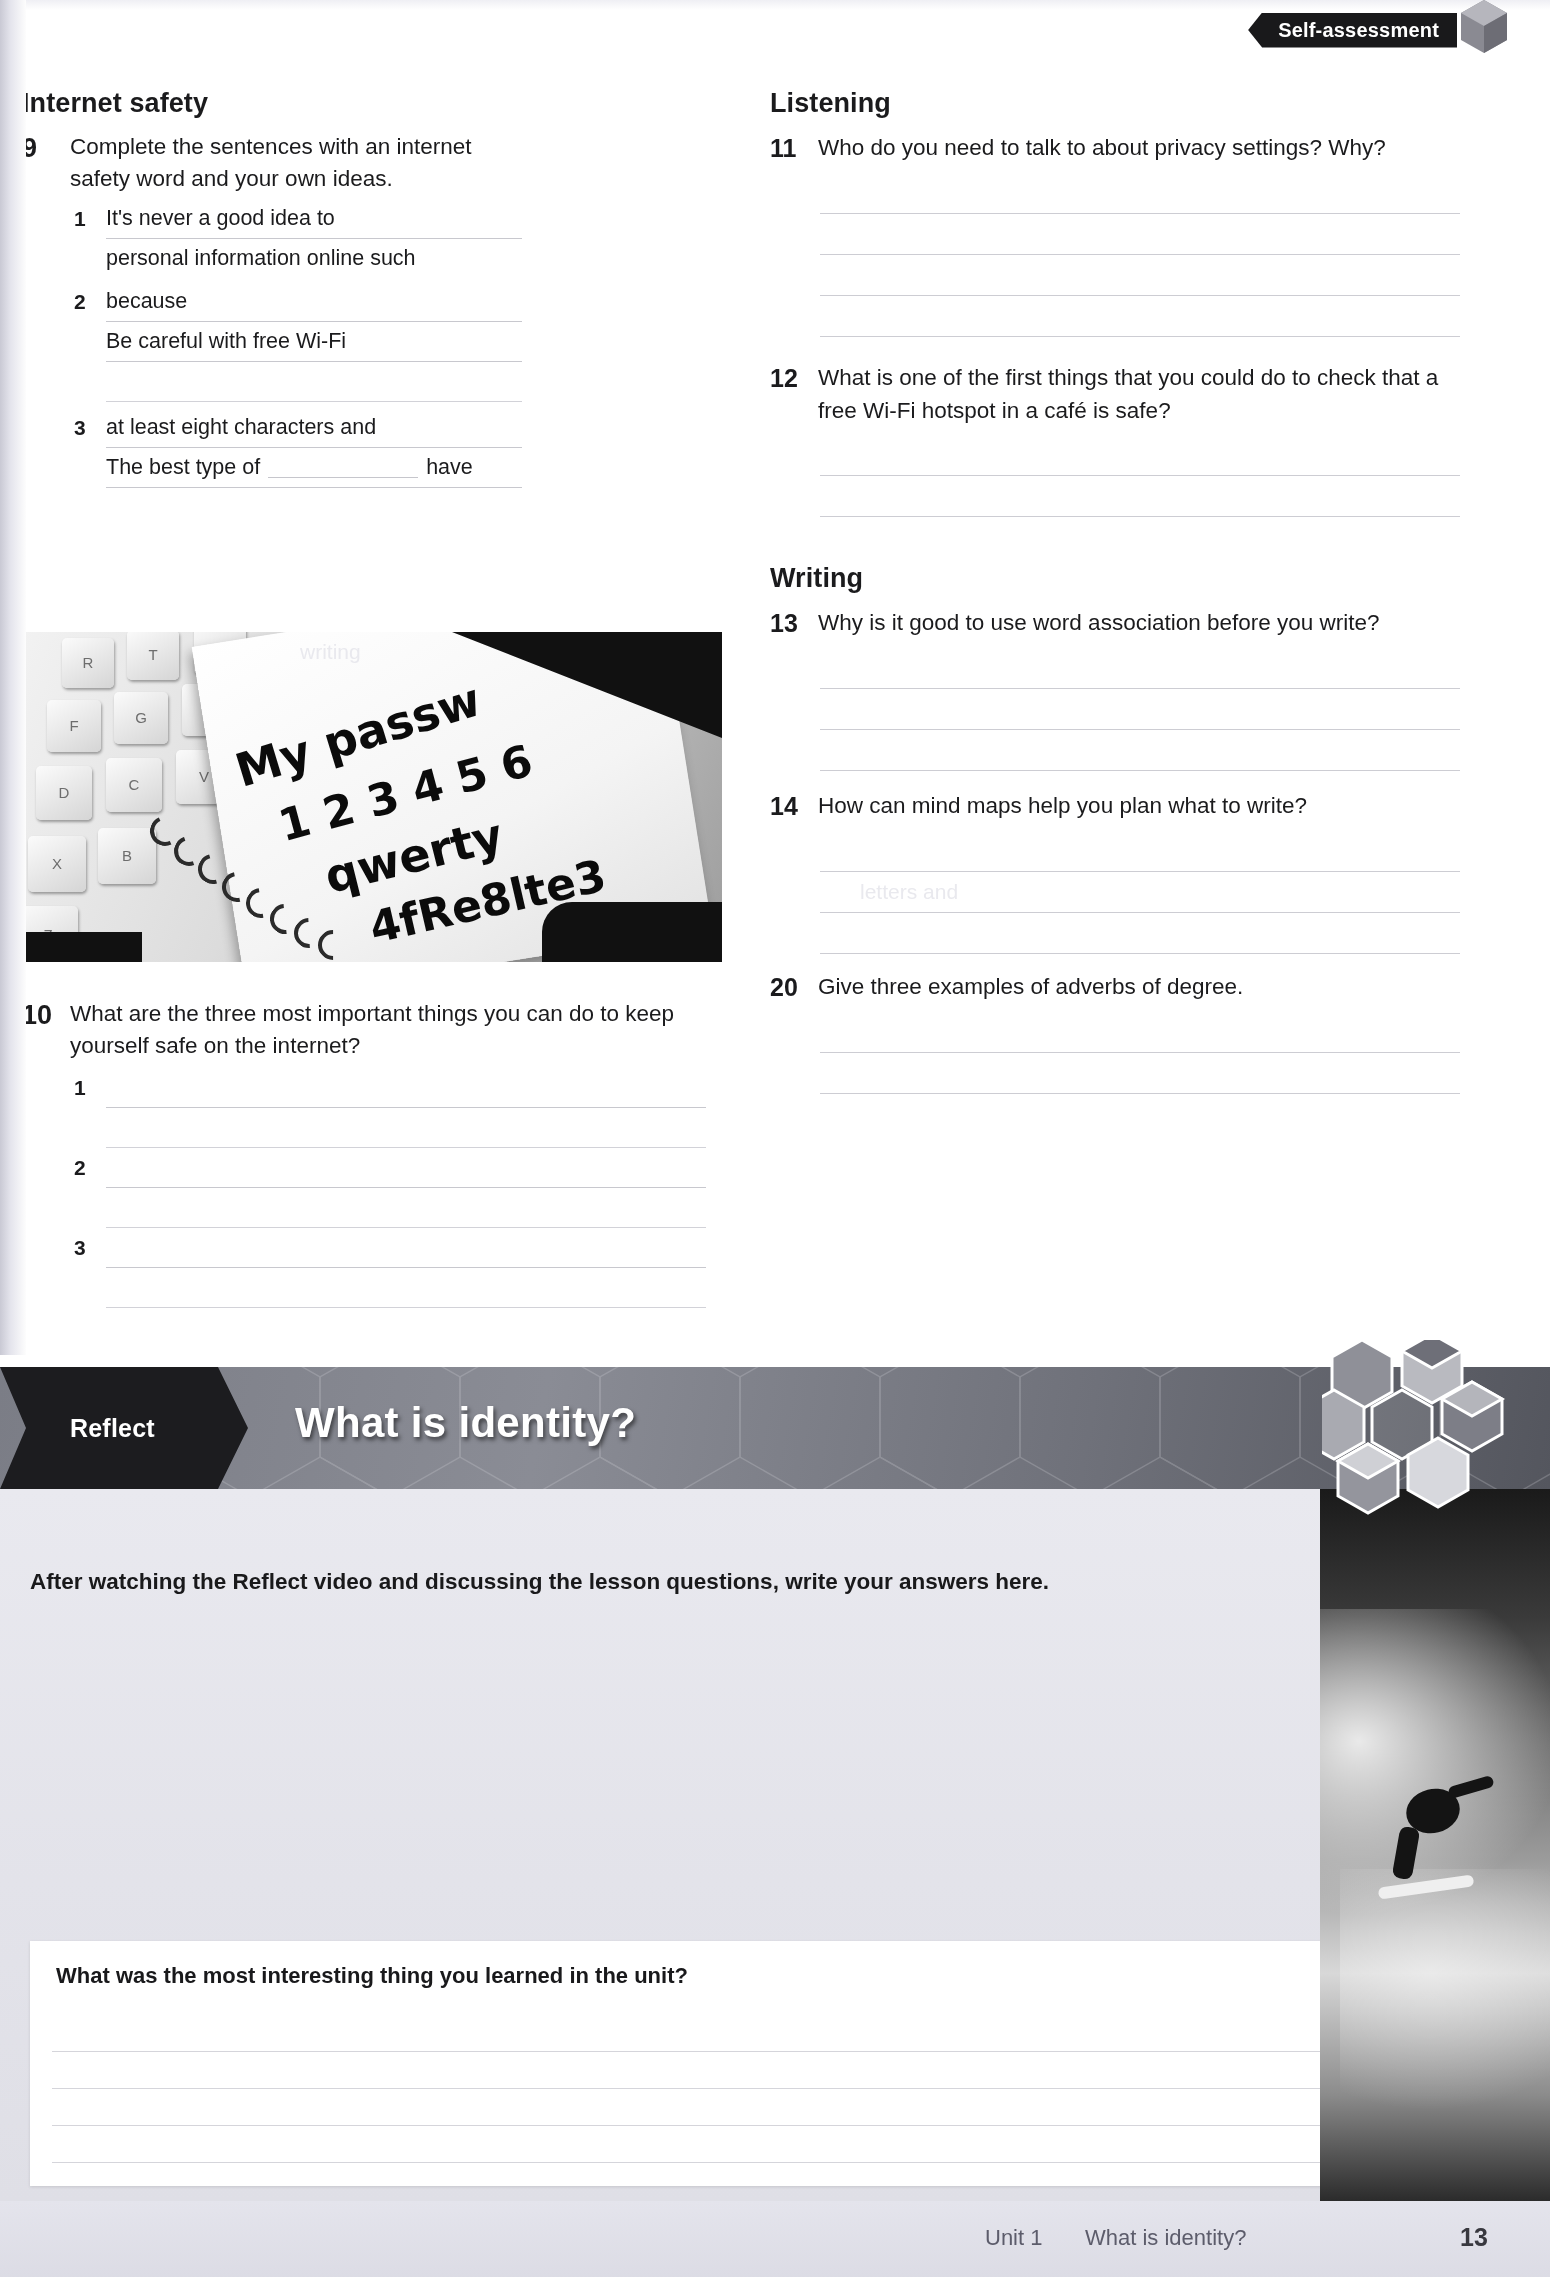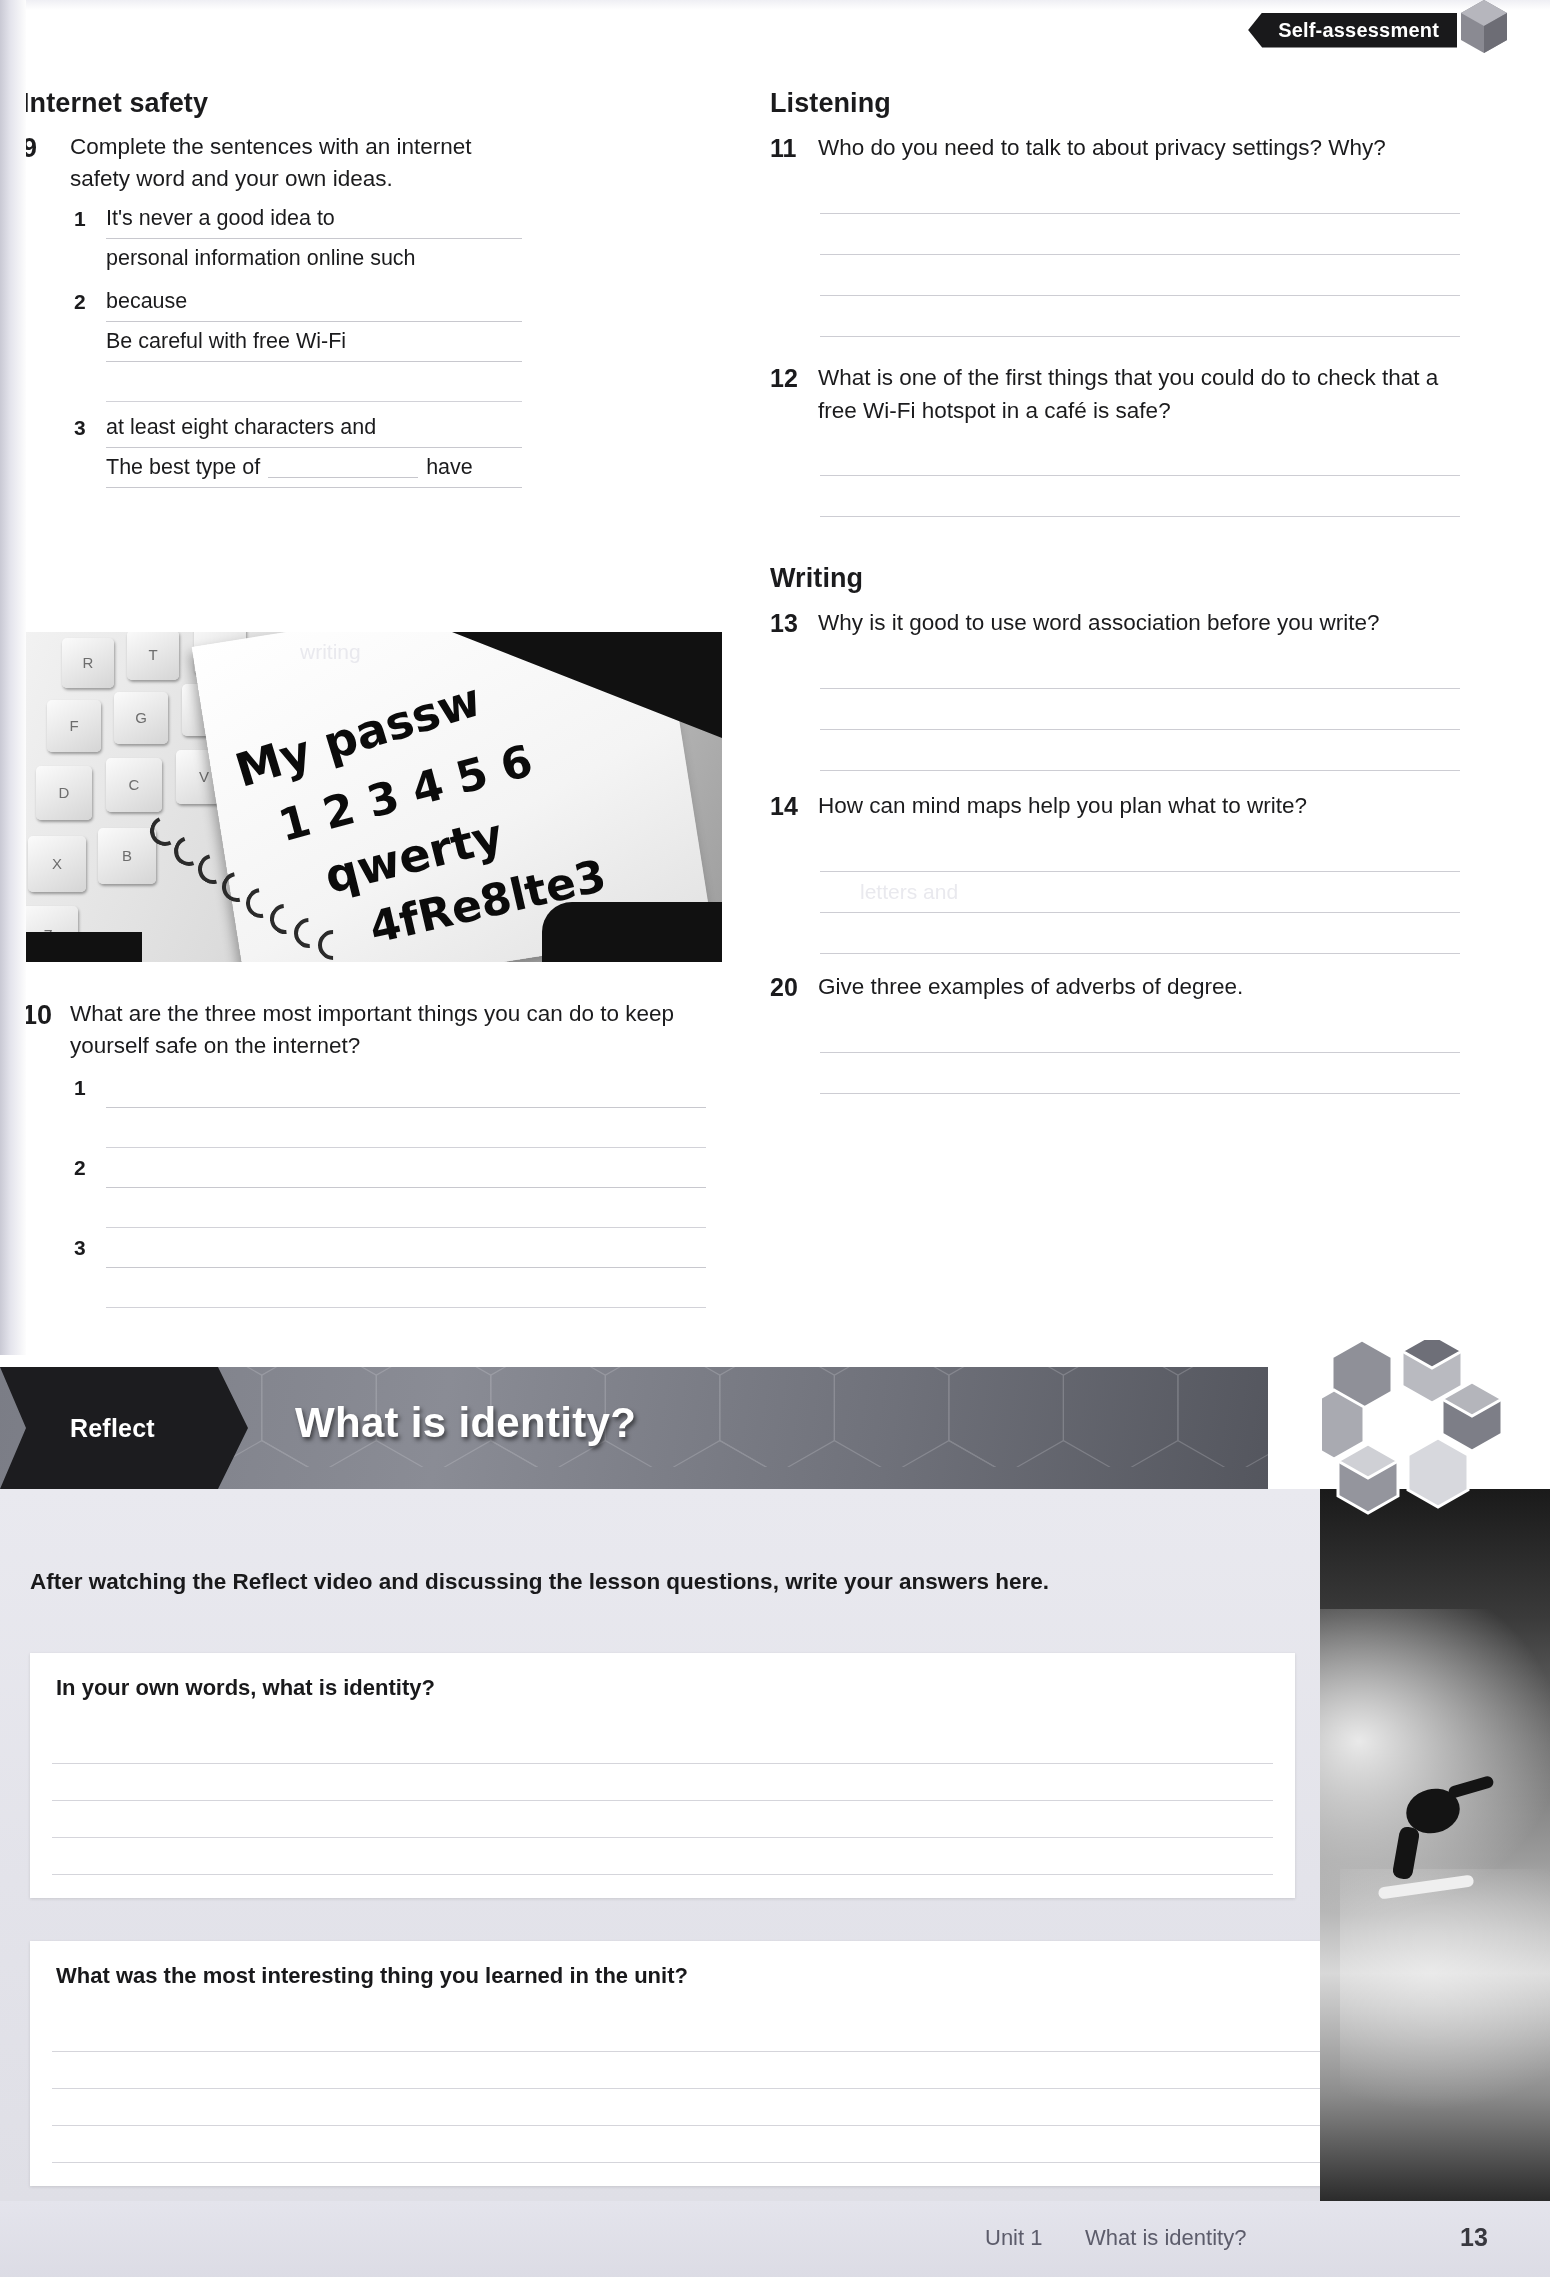--- a/index.html
+++ b/index.html
@@ -217,21 +217,21 @@
   .dark-corner {
     position: absolute;
     background: #111;
   }
 
   
   .reflect-band {
     position: absolute;
     left: 0;
     top: 1367px;
-    width: 1268px;
+    width: 1550px;
     height: 122px;
     background: linear-gradient(100deg, #7b7d86 0%, #8a8c95 35%, #6f717a 70%, #54565e 100%);
     overflow: hidden;
     z-index: 4;
   }
   .hexgrid {
     position: absolute;
     inset: 0;
     opacity: .32;
   }
@@ -617,29 +617,20 @@
         <polygon points="46,104 76,121 76,156 46,173 16,156 16,121" fill="#94959d"></polygon>
         <polygon points="46,104 76,121 46,138 16,121" fill="#cfd0d5"></polygon>
         <polygon points="116,98 146,115 146,150 116,167 86,150 86,115" fill="#d7d8dd"></polygon>
       </g>
     </svg>
   </div>
 
   <div class="reflect-body">
     <div class="reflect-intro">After watching the Reflect video and discussing the lesson questions, write your answers here.</div>
 
-    <div class="answer-box" style="left:30px; top:164px; width:1265px; height:245px;">
-      <div class="prompt">In your own words, what is identity?</div>
-      <div class="ruled">
-        <div class="line"></div>
-        <div class="line"></div>
-        <div class="line"></div>
-        <div class="line"></div>
-      </div>
-    </div>
 
     <div class="answer-box" style="left:30px; top:452px; width:1345px; height:245px;">
       <div class="prompt">What was the most interesting thing you learned in the unit?</div>
       <div class="ruled">
         <div class="line"></div>
         <div class="line"></div>
         <div class="line"></div>
         <div class="line"></div>
       </div>
     </div>

